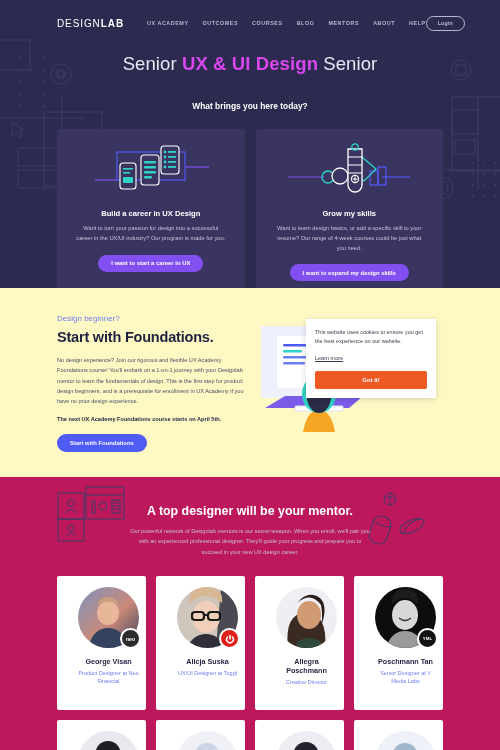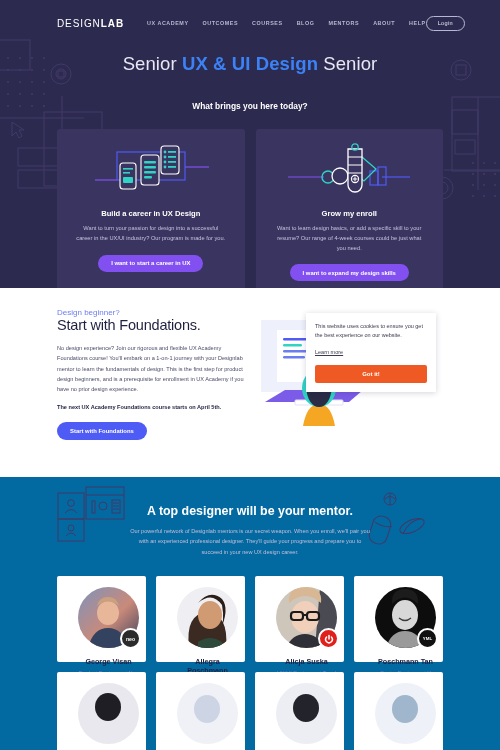--- a/index.html
+++ b/index.html
@@ -45,21 +45,21 @@
     padding: 3.5px 11px; background: transparent; cursor: pointer;
     font-family: "Liberation Sans", sans-serif;
   }
 
   .hero-title {
     position: relative; z-index: 5;
     text-align: center; color: #e9e7f5;
     font-size: 18.5px; font-weight: 300; margin-top: 19px;
     letter-spacing: .1px;
   }
-  .hero-title b { font-weight: 700; color: #3b82f6; }
+  .hero-title b { font-weight: 700; color: #d946ef; }
   .hero-sub {
     position: relative; z-index: 5;
     text-align: center; color: #ffffff;
     font-size: 8.4px; font-weight: 700; margin-top: 26px;
   }
 
   .cards {
     position: relative; z-index: 5;
     display: flex; gap: 11px;
     padding: 0 57px; margin-top: 18px;
@@ -83,29 +83,29 @@
     margin-top: 11px;
     background: #8250f0; border: none; border-radius: 20px;
     color: #ffffff; font-size: 5.9px; font-weight: 600;
     padding: 5.5px 13px; cursor: pointer;
     font-family: "Liberation Sans", sans-serif;
     white-space: nowrap;
   }
 
   
   .white-sec {
-    position: relative; background: #ffffff;
-    height: 189px; padding: 20px 57px 0 57px;
+    position: relative; background: #fef9c3;
+    height: 189px; padding: 26px 57px 0 57px;
     display: flex;
   }
   .ws-left { width: 196px; }
   .ws-eyebrow { color: #6c7df0; font-size: 8px; font-weight: 400; }
   .ws-heading {
-    color: #1f2140; font-size: 14.5px; font-weight: 400;
-    margin-top: 0; letter-spacing: -0.2px;
+    color: #1f2140; font-size: 14.5px; font-weight: 700;
+    margin-top: 6px; letter-spacing: -0.2px;
   }
   .ws-para {
     color: #4a4c68; font-size: 5.6px; line-height: 1.85;
     margin-top: 10px;
   }
   .ws-note {
     color: #1f2140; font-size: 5.6px; font-weight: 700;
     margin-top: 9px;
   }
   .ws-btn {
@@ -133,21 +133,21 @@
   .cookie-btn {
     display: block; width: 100%; margin-top: 7px;
     background: #ef5a24; border: none; border-radius: 2px;
     color: #fff; font-size: 6px; font-weight: 700;
     padding: 6px 0; cursor: pointer;
     font-family: "Liberation Sans", sans-serif;
   }
 
   
   .mentor-sec {
-    position: relative; background: #0369a1;
+    position: relative; background: #be185d;
     height: 273px; padding-top: 27px; overflow: hidden;
   }
   .mentor-deco { position: absolute; inset: 0; pointer-events: none; }
   .mentor-title {
     position: relative; z-index: 5;
     text-align: center; color: #ffffff;
     font-size: 12.4px; font-weight: 700;
   }
   .mentor-sub {
     position: relative; z-index: 5;
@@ -157,21 +157,21 @@
   }
   .mentor-grid {
     position: relative; z-index: 5;
     display: flex; gap: 10px;
     padding: 0 57px; margin-top: 19px;
   }
   .mcard {
     flex: 1; background: #ffffff; border-radius: 2px;
     padding: 11px 6px 12px 20px;
     display: flex; flex-direction: column; align-items: center;
-    height: 86px;
+    height: 134px;
   }
   .avatar-wrap { position: relative; width: 61px; height: 61px; }
   .avatar {
     width: 61px; height: 61px; border-radius: 50%;
     overflow: hidden; position: relative;
   }
   .badge {
     position: absolute; right: -2px; bottom: -1px;
     width: 21px; height: 21px; border-radius: 50%;
     display: flex; align-items: center; justify-content: center;
@@ -327,21 +327,21 @@
             <rect x="86" y="28" width="8" height="14" fill="none" stroke="#4f5bf5" stroke-width="1.2"></rect>
             <rect x="94" y="24" width="8" height="18" fill="none" stroke="#4f5bf5" stroke-width="1.2"></rect>
             <path d="M78 14 L 92 26 L 80 38 L 70 30 Z" fill="none" stroke="#2fd4c4" stroke-width="1.3"></path>
             <path d="M64 6 h 14 v 36 a 7 7 0 0 1 -14 0 z" fill="#3a3460" stroke="#ffffff" stroke-width="1.3"></path>
             <path d="M64 14 h14 M64 22 h14 M64 30 h14" stroke="#ffffff" stroke-width="1"></path>
             <circle cx="71" cy="36" r="3.6" fill="none" stroke="#ffffff" stroke-width="1.1"></circle>
             <path d="M71 33.5 v5 M68.6 36 h5" stroke="#ffffff" stroke-width="1"></path>
             <circle cx="71" cy="4" r="3.2" fill="none" stroke="#2fd4c4" stroke-width="1.3"></circle>
           </svg>
         </div>
-        <div class="card-title">Grow my enroll</div>
+        <div class="card-title">Grow my skills</div>
         <div class="card-body">Want to learn design basics, or add a specific skill to your resume? Our range of 4-week courses could be just what you need.</div>
         <button class="card-btn">I want to expand my design skills</button>
       </div>
 
     </div>
   </section>
 
   <section class="white-sec">
     <div class="ws-left">
       <div class="ws-eyebrow">Design beginner?</div>
@@ -429,36 +429,20 @@
           </div>
         </div>
         <div class="m-name">George Visan</div>
         <div class="m-role">Product Designer at Neo Financial</div>
       </div>
 
       <div class="mcard">
         <div class="avatar-wrap">
           <div class="avatar">
             <svg width="61" height="61" viewBox="0 0 61 61">
-              <rect width="61" height="61" fill="#efeff3"></rect>
-              <path d="M12 61 q-4 -34 18 -36 q22 2 19 36z" fill="#3a2a22"></path>
-              <ellipse cx="33" cy="28" rx="12" ry="14" fill="#d09a72"></ellipse>
-              <path d="M21 16 q14 -12 24 2 q3 16 -2 26 q10 -22 2 -32 q-12 -10 -24 4z" fill="#2b1d17"></path>
-              <path d="M21 55 q12 -8 24 0 l0 6 h-24z" fill="#2d4a3a"></path>
-            </svg>
-          </div>
-        </div>
-        <div class="m-name">Allegra Poschmann</div>
-        <div class="m-role">Creative Director</div>
-      </div>
-
-      <div class="mcard">
-        <div class="avatar-wrap">
-          <div class="avatar">
-            <svg width="61" height="61" viewBox="0 0 61 61">
               <rect width="61" height="61" fill="#cfc6bb"></rect>
               <path d="M44 0 h17 v61 h-22z" fill="#4a4a52"></path>
               <ellipse cx="29" cy="30" rx="14" ry="16" fill="#f0d0bb"></ellipse>
               <path d="M13 16 q16 -14 32 0 q2 -16 -16 -16 q-18 0 -16 16z" fill="#d8b894"></path>
               <rect x="15" y="25" width="12" height="8" rx="3" fill="none" stroke="#1a1a1a" stroke-width="2.2"></rect>
               <rect x="31" y="25" width="12" height="8" rx="3" fill="none" stroke="#1a1a1a" stroke-width="2.2"></rect>
               <path d="M27 28 h4" stroke="#1a1a1a" stroke-width="2"></path>
               <path d="M10 61 q6 -14 19 -14 q13 0 19 14z" fill="#2f2f38"></path>
             </svg>
           </div>
@@ -470,20 +454,36 @@
           </div>
         </div>
         <div class="m-name">Alicja Suska</div>
         <div class="m-role">UX/UI Designer at Toggl</div>
       </div>
 
       <div class="mcard">
         <div class="avatar-wrap">
           <div class="avatar">
             <svg width="61" height="61" viewBox="0 0 61 61">
+              <rect width="61" height="61" fill="#efeff3"></rect>
+              <path d="M12 61 q-4 -34 18 -36 q22 2 19 36z" fill="#3a2a22"></path>
+              <ellipse cx="33" cy="28" rx="12" ry="14" fill="#d09a72"></ellipse>
+              <path d="M21 16 q14 -12 24 2 q3 16 -2 26 q10 -22 2 -32 q-12 -10 -24 4z" fill="#2b1d17"></path>
+              <path d="M21 55 q12 -8 24 0 l0 6 h-24z" fill="#2d4a3a"></path>
+            </svg>
+          </div>
+        </div>
+        <div class="m-name">Allegra Poschmann</div>
+        <div class="m-role">Creative Director</div>
+      </div>
+
+      <div class="mcard">
+        <div class="avatar-wrap">
+          <div class="avatar">
+            <svg width="61" height="61" viewBox="0 0 61 61">
               <rect width="61" height="61" fill="#0d0d0d"></rect>
               <ellipse cx="30" cy="28" rx="13" ry="15" fill="#d8d8d8"></ellipse>
               <path d="M17 17 q13 -13 26 0 q1 -15 -13 -15 q-14 0 -13 15z" fill="#1c1c1c"></path>
               <path d="M11 61 q5 -17 19 -17 q14 0 19 17z" fill="#9a9a9a"></path>
               <path d="M24 31 q6 5 12 0" stroke="#3a3a3a" stroke-width="1.4" fill="none"></path>
             </svg>
           </div>
           <div class="badge" style="background:#111111;font-size:4.4px">
             <span>YML</span>
           </div>

